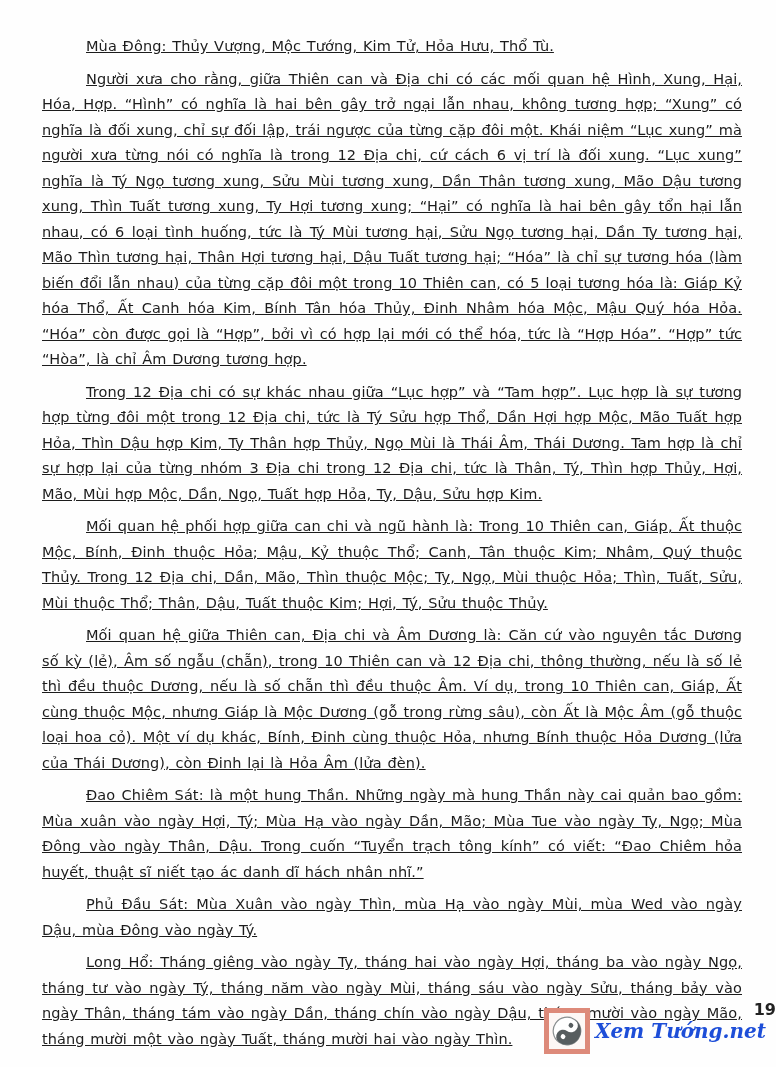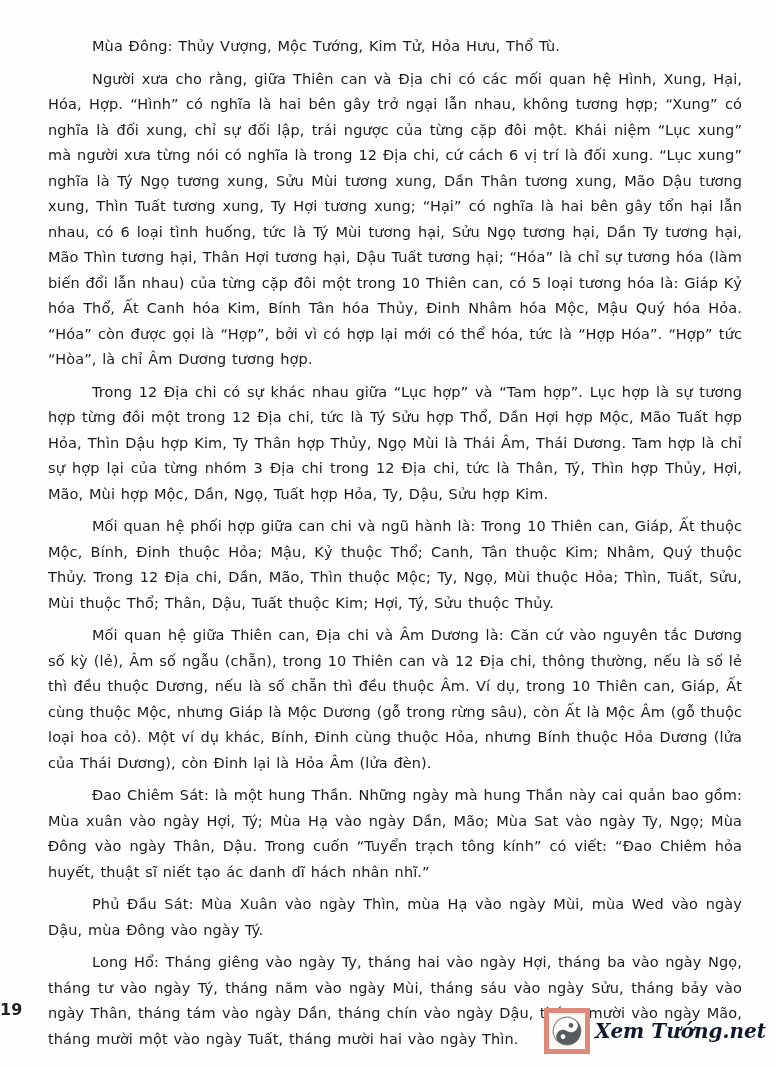--- a/index.html
+++ b/index.html
@@ -16,34 +16,35 @@
     font-family: "DejaVu Sans", sans-serif;
     color: #1c1c1c;
   }
   .text-block {
     position: absolute;
     top: 34px;
     left: 36px;
     width: 706px;
   }
   .para {
-    margin: 0 0 7px 12px;
+    margin: 0 0 7px 6px;
     text-indent: 44px;
     text-align: justify;
     font-size: 14.5px;
     line-height: 25.5px;
     letter-spacing: 0.1px;
     word-spacing: 1px;
+    text-decoration: underline;
   }
   .page-number {
     position: absolute;
     top: 1000px;
     left: 0;
     right: 0;
-    text-align: left;
+    text-align: right;
     font-size: 16px;
     font-weight: bold;
     color: #222;
   }
   .watermark {
     position: absolute;
     top: 1008px;
     right: 10px;
     display: flex;
     align-items: center;
@@ -69,36 +70,36 @@
   .wm-inner svg {
     width: 30px;
     height: 30px;
     transform: rotate(35deg);
   }
   .wm-text {
     font-family: "DejaVu Serif", serif;
     font-style: italic;
     font-weight: bold;
     font-size: 20px;
-    color: #0f172a;
+    color: #1d4ed8;
     white-space: nowrap;
   }
 </style>
 </head>
 <body>
 
 <div class="page">
 
   <div class="text-block">
     <p class="para">Mùa Đông:  Thủy Vượng, Mộc Tướng, Kim Tử, Hỏa Hưu, Thổ Tù.</p>
     <p class="para">Người xưa cho rằng, giữa Thiên can và Địa chi có các mối quan hệ Hình, Xung, Hại, Hóa, Hợp. “Hình” có nghĩa là hai bên gây trở ngại lẫn nhau, không tương hợp; “Xung” có nghĩa là đối xung, chỉ sự đối lập, trái ngược của từng cặp đôi một. Khái niệm “Lục xung” mà người xưa từng nói có nghĩa là trong 12 Địa chi, cứ cách 6 vị trí là đối xung. “Lục xung” nghĩa là Tý Ngọ tương xung, Sửu Mùi tương xung, Dần Thân tương xung, Mão Dậu tương xung, Thìn Tuất tương xung, Ty Hợi tương xung; “Hại” có nghĩa là hai bên gây tổn hại lẫn nhau, có 6 loại tình huống, tức là Tý Mùi tương hại, Sửu Ngọ tương hại, Dần Ty tương hại, Mão Thìn tương hại, Thân Hợi tương hại, Dậu Tuất tương hại; “Hóa” là chỉ sự tương hóa (làm biến đổi lẫn nhau) của từng cặp đôi một trong 10 Thiên can, có 5 loại tương hóa là: Giáp Kỷ hóa Thổ, Ất Canh hóa Kim, Bính Tân hóa Thủy, Đinh Nhâm hóa Mộc, Mậu Quý hóa Hỏa. “Hóa” còn được gọi là “Hợp”, bởi vì có hợp lại mới có thể hóa, tức là “Hợp Hóa”. “Hợp” tức “Hòa”, là chỉ Âm Dương tương hợp.</p>
     <p class="para">Trong 12 Địa chi có sự khác nhau giữa “Lục hợp” và “Tam hợp”. Lục hợp là sự tương hợp từng đôi một trong 12 Địa chi, tức là Tý Sửu hợp Thổ, Dần Hợi hợp Mộc, Mão Tuất hợp Hỏa, Thìn Dậu hợp Kim, Ty Thân hợp Thủy, Ngọ Mùi là Thái Âm, Thái Dương. Tam hợp là chỉ sự hợp lại của từng nhóm 3 Địa chi trong 12 Địa chi, tức là Thân, Tý, Thìn hợp Thủy, Hợi, Mão, Mùi hợp Mộc, Dần, Ngọ, Tuất hợp Hỏa, Ty, Dậu, Sửu hợp Kim.</p>
     <p class="para">Mối quan hệ phối hợp giữa can chi và ngũ hành là: Trong 10 Thiên can, Giáp, Ất thuộc Mộc, Bính, Đinh thuộc Hỏa; Mậu, Kỷ thuộc Thổ; Canh, Tân thuộc Kim; Nhâm, Quý thuộc Thủy. Trong 12 Địa chi, Dần, Mão, Thìn thuộc Mộc; Ty, Ngọ, Mùi thuộc Hỏa; Thìn, Tuất, Sửu, Mùi thuộc Thổ; Thân, Dậu, Tuất thuộc Kim; Hợi, Tý, Sửu thuộc Thủy.</p>
     <p class="para">Mối quan hệ giữa Thiên can, Địa chi và Âm Dương là: Căn cứ vào nguyên tắc Dương số kỳ (lẻ), Âm số ngẫu (chẵn), trong 10 Thiên can và 12 Địa chi, thông thường, nếu là số lẻ thì đều thuộc Dương, nếu là số chẵn thì đều thuộc Âm. Ví dụ, trong 10 Thiên can, Giáp, Ất cùng thuộc Mộc, nhưng Giáp là Mộc Dương (gỗ trong rừng sâu), còn Ất là Mộc Âm (gỗ thuộc loại hoa cỏ). Một ví dụ khác, Bính, Đinh cùng thuộc Hỏa, nhưng Bính thuộc Hỏa Dương (lửa của Thái Dương), còn Đinh lại là Hỏa Âm (lửa đèn).</p>
-    <p class="para">Đao Chiêm Sát: là một hung Thần. Những ngày mà hung Thần này cai quản bao gồm: Mùa xuân vào ngày Hợi, Tý; Mùa Hạ vào ngày Dần, Mão; Mùa Sat vào ngày Ty, Ngọ; Mùa Đông vào ngày Thân, Dậu. Trong cuốn “Tuyển trạch tông kính” có viết: “Đao Chiêm hỏa huyết, thuật sĩ niết tạo ác danh dĩ hách nhân nhĩ.”</p>
+    <p class="para">Đao Chiêm Sát: là một hung Thần. Những ngày mà hung Thần này cai quản bao gồm: Mùa xuân vào ngày Hợi, Tý; Mùa Hạ vào ngày Dần, Mão; Mùa Tue vào ngày Ty, Ngọ; Mùa Đông vào ngày Thân, Dậu. Trong cuốn “Tuyển trạch tông kính” có viết: “Đao Chiêm hỏa huyết, thuật sĩ niết tạo ác danh dĩ hách nhân nhĩ.”</p>
     <p class="para">Phủ Đầu Sát: Mùa Xuân vào ngày Thìn, mùa Hạ vào ngày Mùi, mùa Wed vào ngày Dậu, mùa Đông vào ngày Tý.</p>
     <p class="para">Long Hổ: Tháng giêng vào ngày Ty, tháng hai vào ngày Hợi, tháng ba vào ngày Ngọ, tháng tư vào ngày Tý, tháng năm vào ngày Mùi, tháng sáu vào ngày Sửu, tháng bảy vào ngày Thân, tháng tám vào ngày Dần, tháng chín vào ngày Dậu, tháng mười vào ngày Mão, tháng mười một vào ngày Tuất, tháng mười hai vào ngày Thìn.</p>
   </div>
 
   <div class="page-number">19</div>
 
   <div class="watermark">
     <span class="wm-frame">
       <span class="wm-inner">
         <svg viewBox="0 0 100 100" xmlns="http://www.w3.org/2000/svg">

